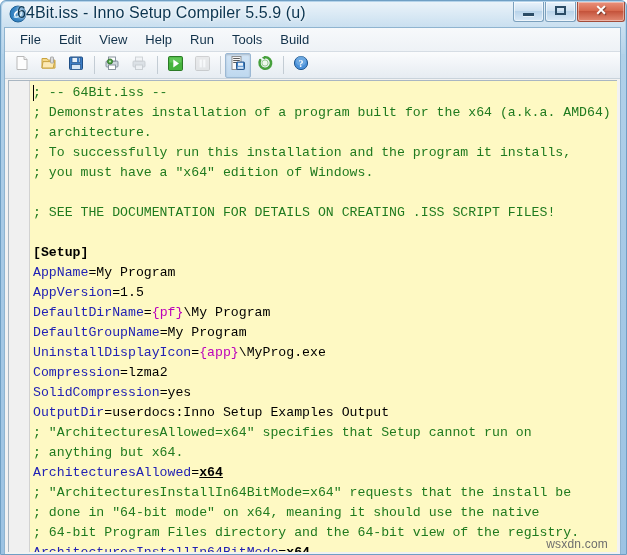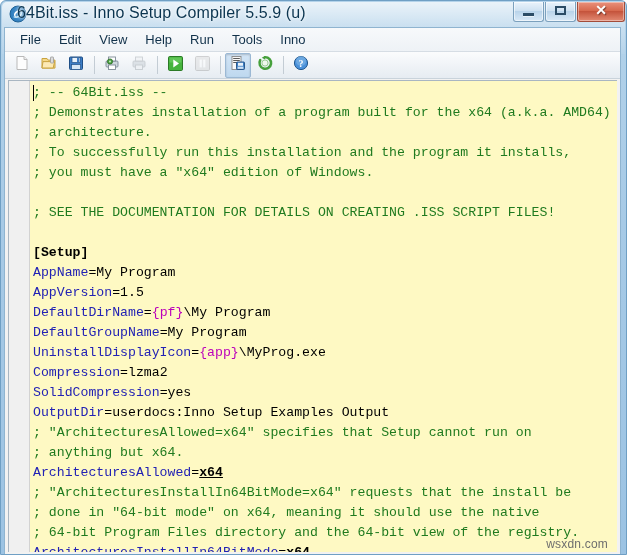--- a/index.html
+++ b/index.html
@@ -290,21 +290,21 @@
 
   <div id="client">
 
     <div id="menubar">
       <div class="menu-item">File</div>
       <div class="menu-item">Edit</div>
       <div class="menu-item">View</div>
       <div class="menu-item">Help</div>
       <div class="menu-item">Run</div>
       <div class="menu-item">Tools</div>
-      <div class="menu-item">Inno</div>
+      <div class="menu-item">Build</div>
     </div>
 
     <div id="toolbar">
 
       <div class="tb-btn">
         <span>
           <svg width="16" height="16" viewBox="0 0 16 16">
             <path d="M3 1.5h7l3 3v10H3z" fill="#fdfdfd" stroke="#b9b9b9" stroke-width="1"></path>
             <path d="M10 1.5v3h3" fill="#eeeeee" stroke="#b9b9b9" stroke-width="1"></path>
           </svg>

